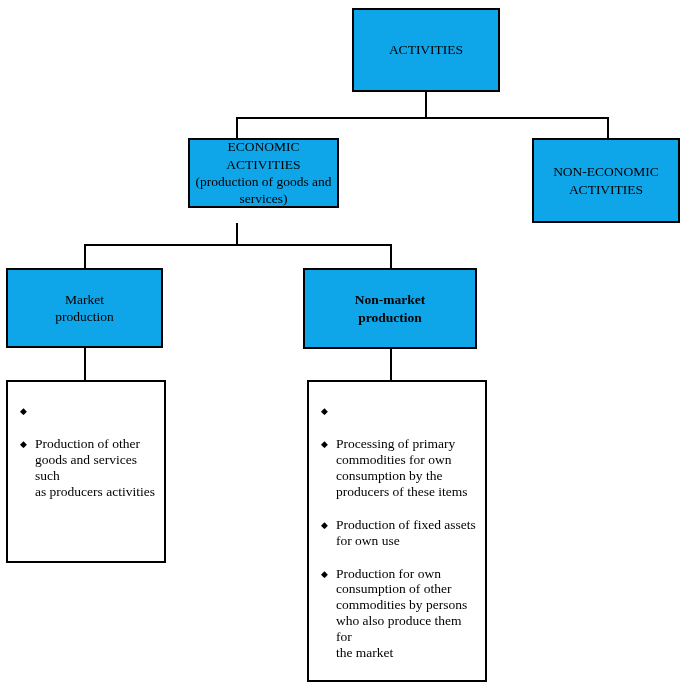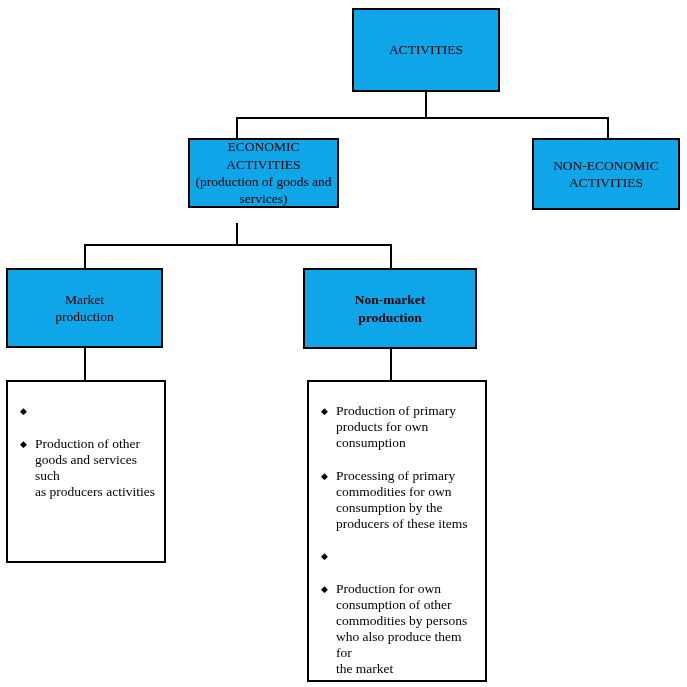--- a/index.html
+++ b/index.html
@@ -21,21 +21,21 @@
     align-items: center;
     justify-content: center;
     text-align: center;
     font-size: 13.5px;
     line-height: 1.28;
     white-space: pre-line;
     padding: 2px 4px;
   }
   .box-activities   { left: 352px; top: 8px;   width: 148px; height: 84px; }
   .box-economic     { left: 162px; top: 138px; width: 151px; height: 70px; margin-left: 26px; }
-  .box-noneconomic  { left: 532px; top: 138px; width: 148px; height: 72px; }
+  .box-noneconomic  { left: 532px; top: 138px; width: 148px; height: 85px; }
   .box-market       { left: 6px;   top: 268px; width: 157px; height: 80px; }
   .box-nonmarket    { left: 303px; top: 268px; width: 174px; height: 81px; font-weight: bold; }
   .detail {
     position: absolute;
     border: 2px solid #000000;
     background: #ffffff;
     font-size: 13.5px;
     line-height: 1.18;
     padding: 21px 6px 10px 12px;
   }
@@ -112,33 +112,32 @@
       <span class="bullet">◆</span>
       <span class="bullet-text">Production of other
 goods and services such
 as producers activities</span>
     </div>
   </div>
 
   <div class="detail box-nonmarket-details">
     <div class="bullet-item">
       <span class="bullet">◆</span>
-      <span class="bullet-text">Production of primary
-products for own
-consumption</span>
     </div>
     <div class="bullet-item">
       <span class="bullet">◆</span>
       <span class="bullet-text">Processing of primary
 commodities for own
 consumption by the
 producers of these items</span>
     </div>
     <div class="bullet-item">
       <span class="bullet">◆</span>
+      <span class="bullet-text">Production of fixed assets
+for own use</span>
     </div>
     <div class="bullet-item">
       <span class="bullet">◆</span>
       <span class="bullet-text">Production for own
 consumption of other
 commodities by persons
 who also produce them for
 the market</span>
     </div>
   </div>

